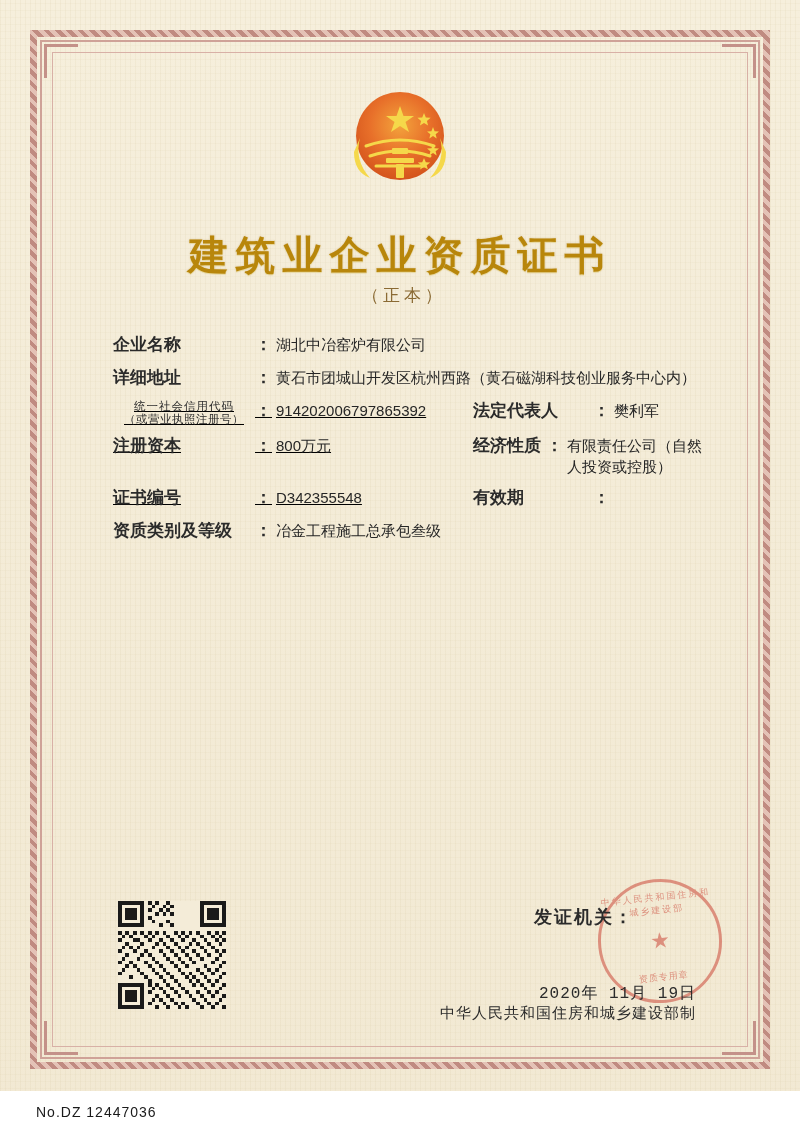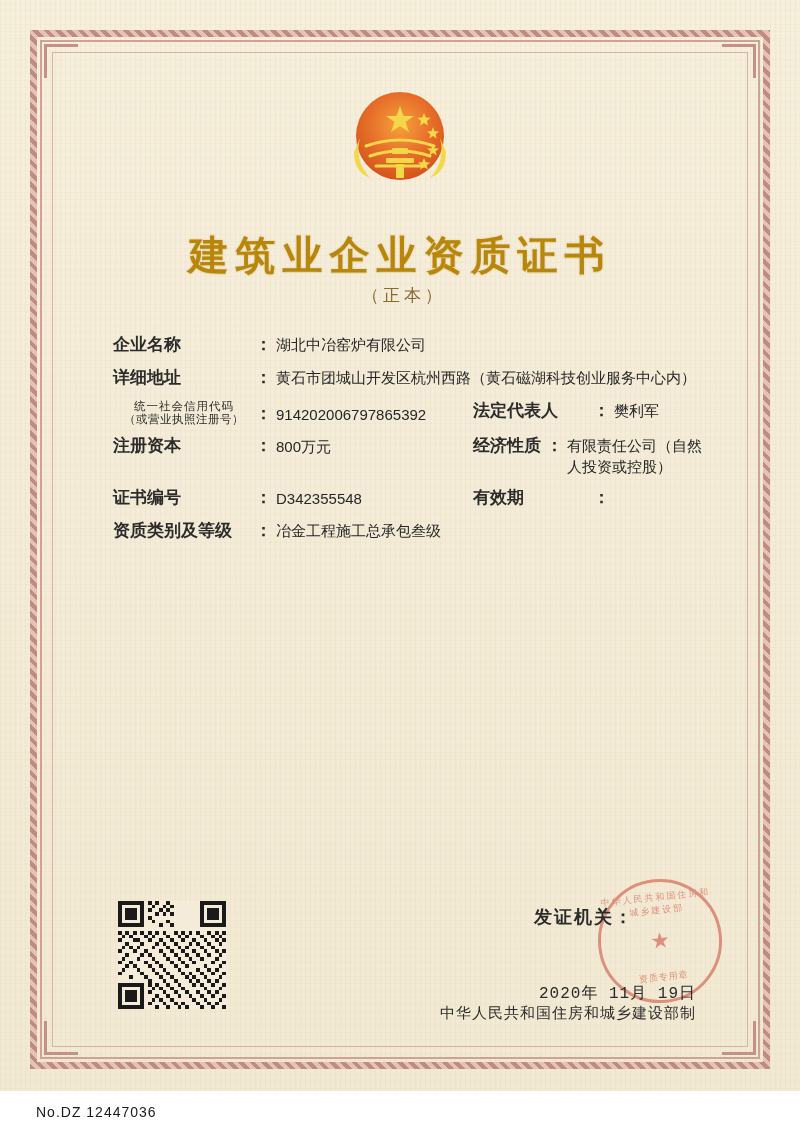--- a/index.html
+++ b/index.html
@@ -148,21 +148,21 @@
   }
   .stacked-label .l2 {
     font-family: "Liberation Sans", "DejaVu Sans", sans-serif;
     font-size: 11.5px;
     letter-spacing: 0.5px;
     color: #2b2b2b;
     display: block;
     text-align: center;
   }
 
-  .col-left { width: 360px; display: flex; align-items: flex-end; }
+  .col-left { width: 360px; display: flex; align-items: flex-start; text-decoration: underline; }
   .col-right { flex: 1; display: flex; align-items: flex-start; }
   .col-right .flabel { width: 120px; }
   .col-right .fvalue { max-width: 180px; }
 
   
   .qr {
     position: absolute;
     left: 118px;
     bottom: 122px;
     width: 108px;

